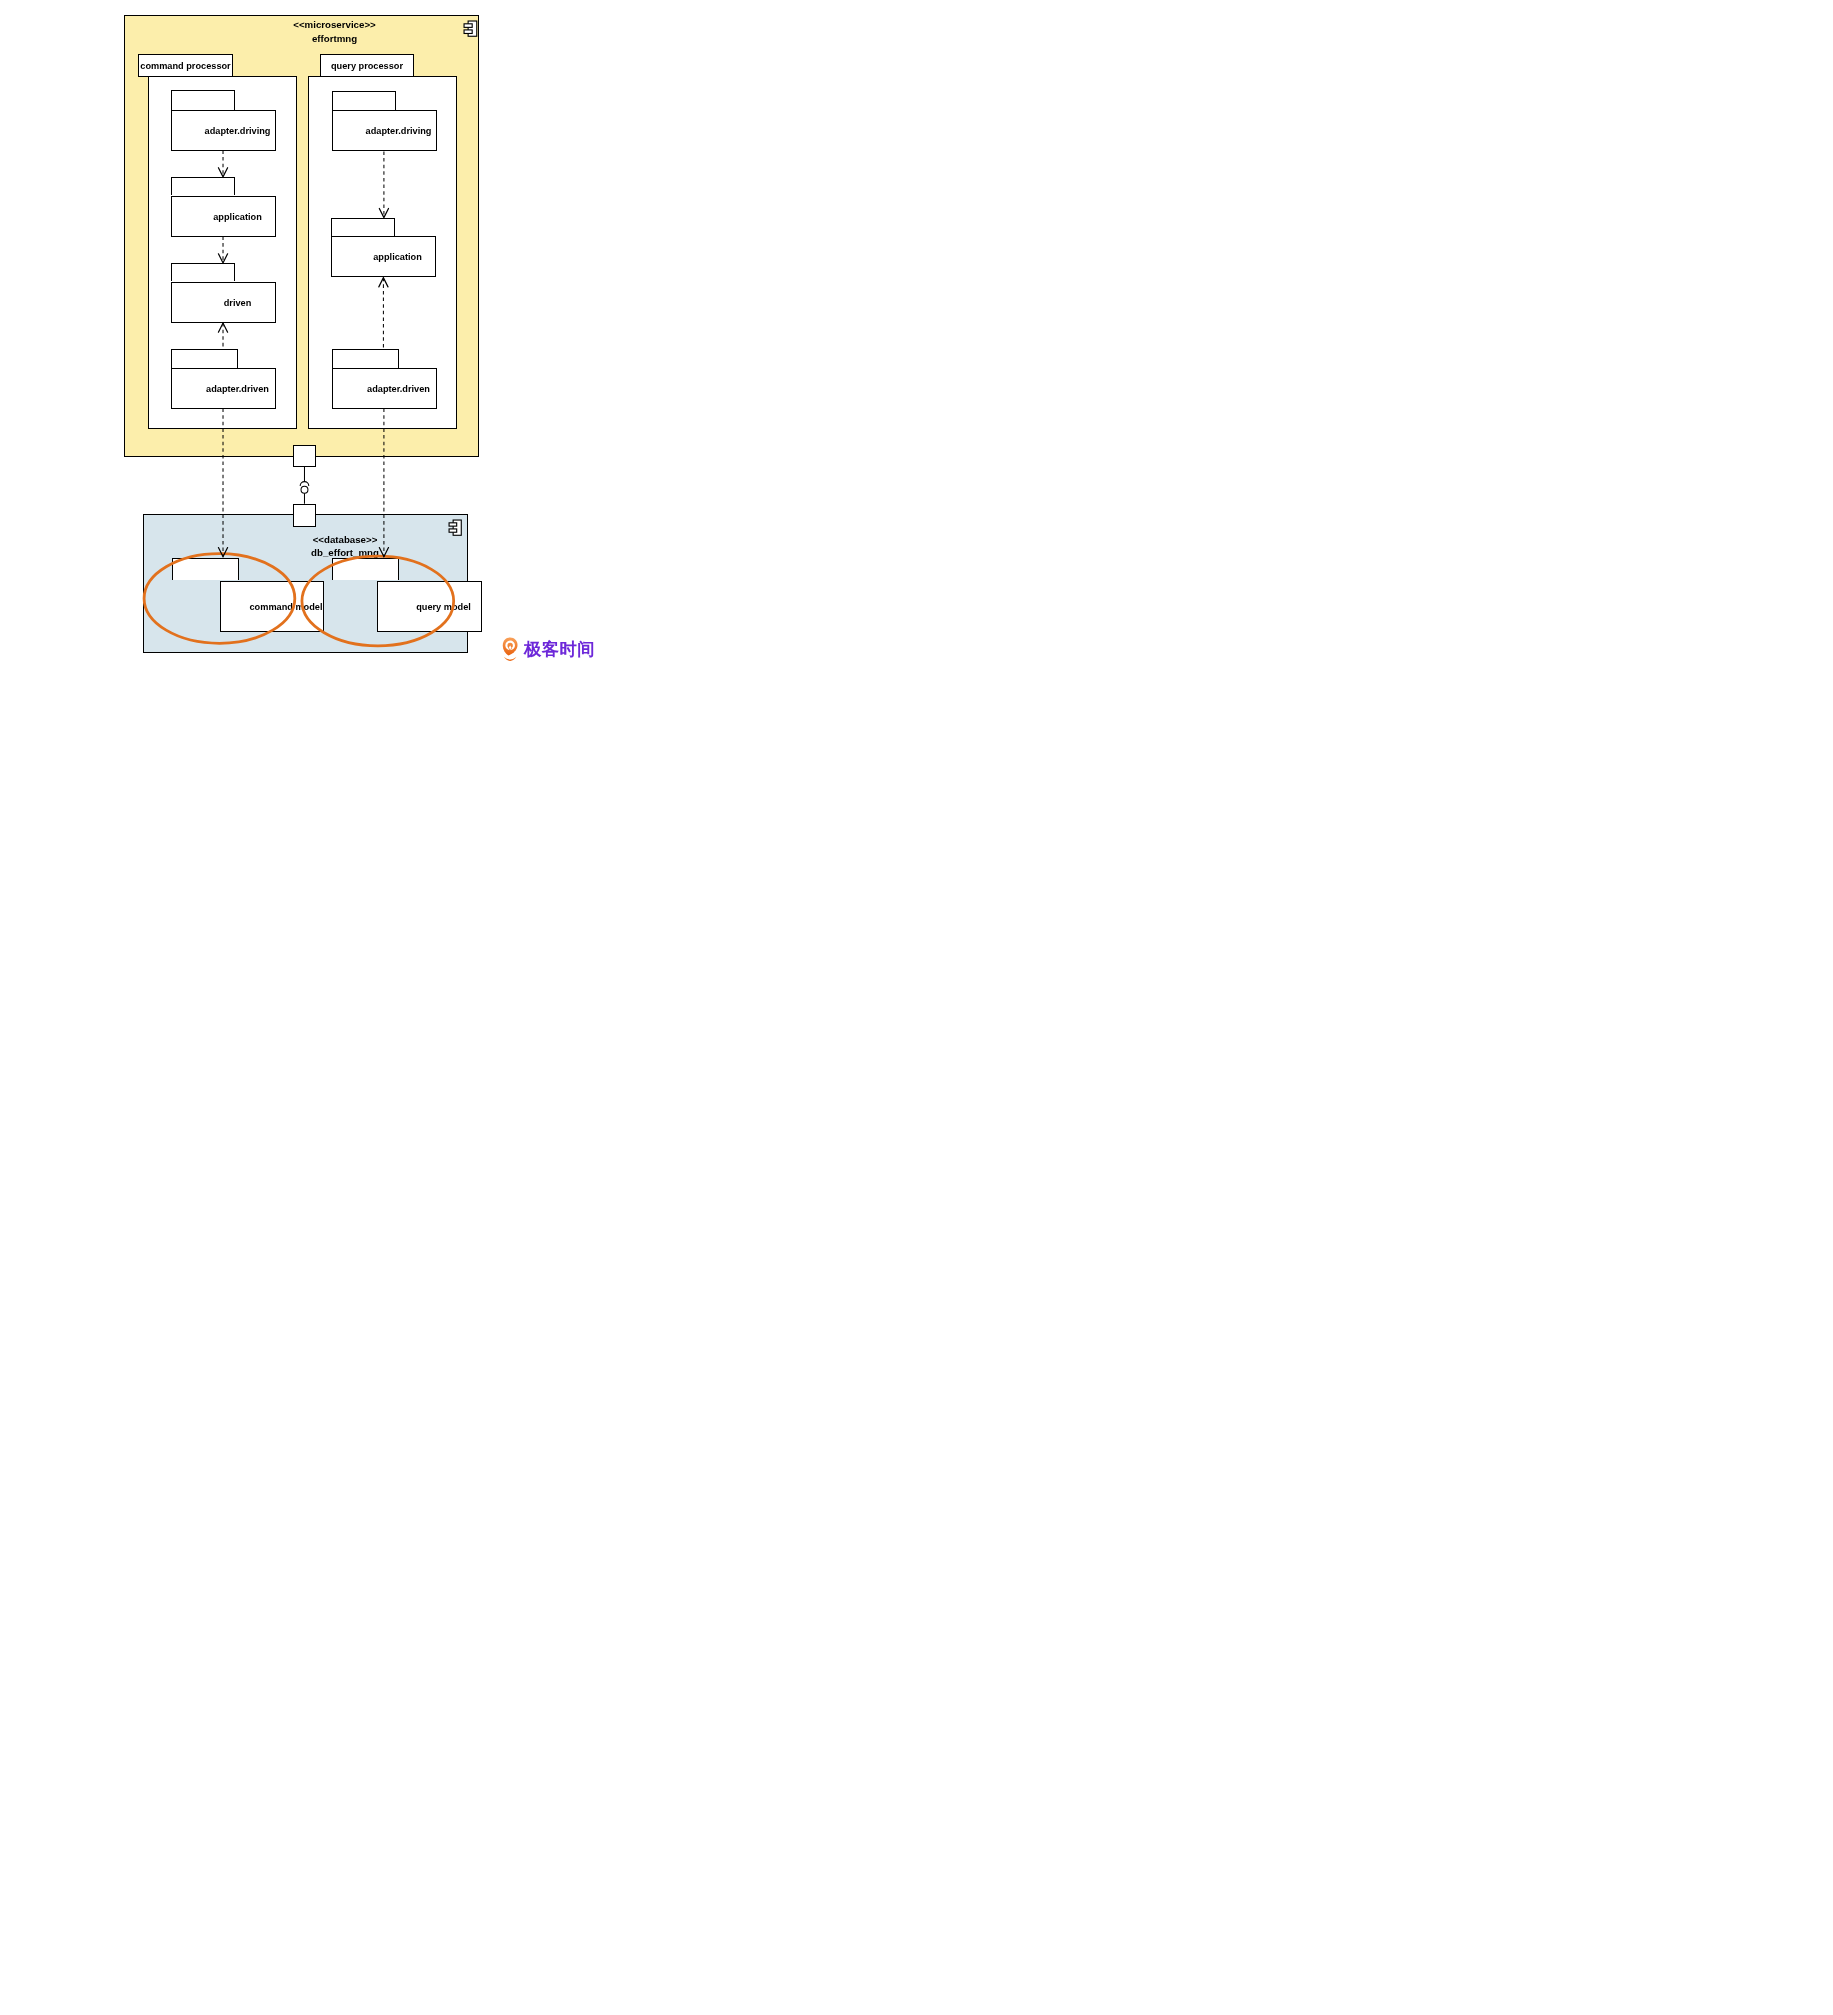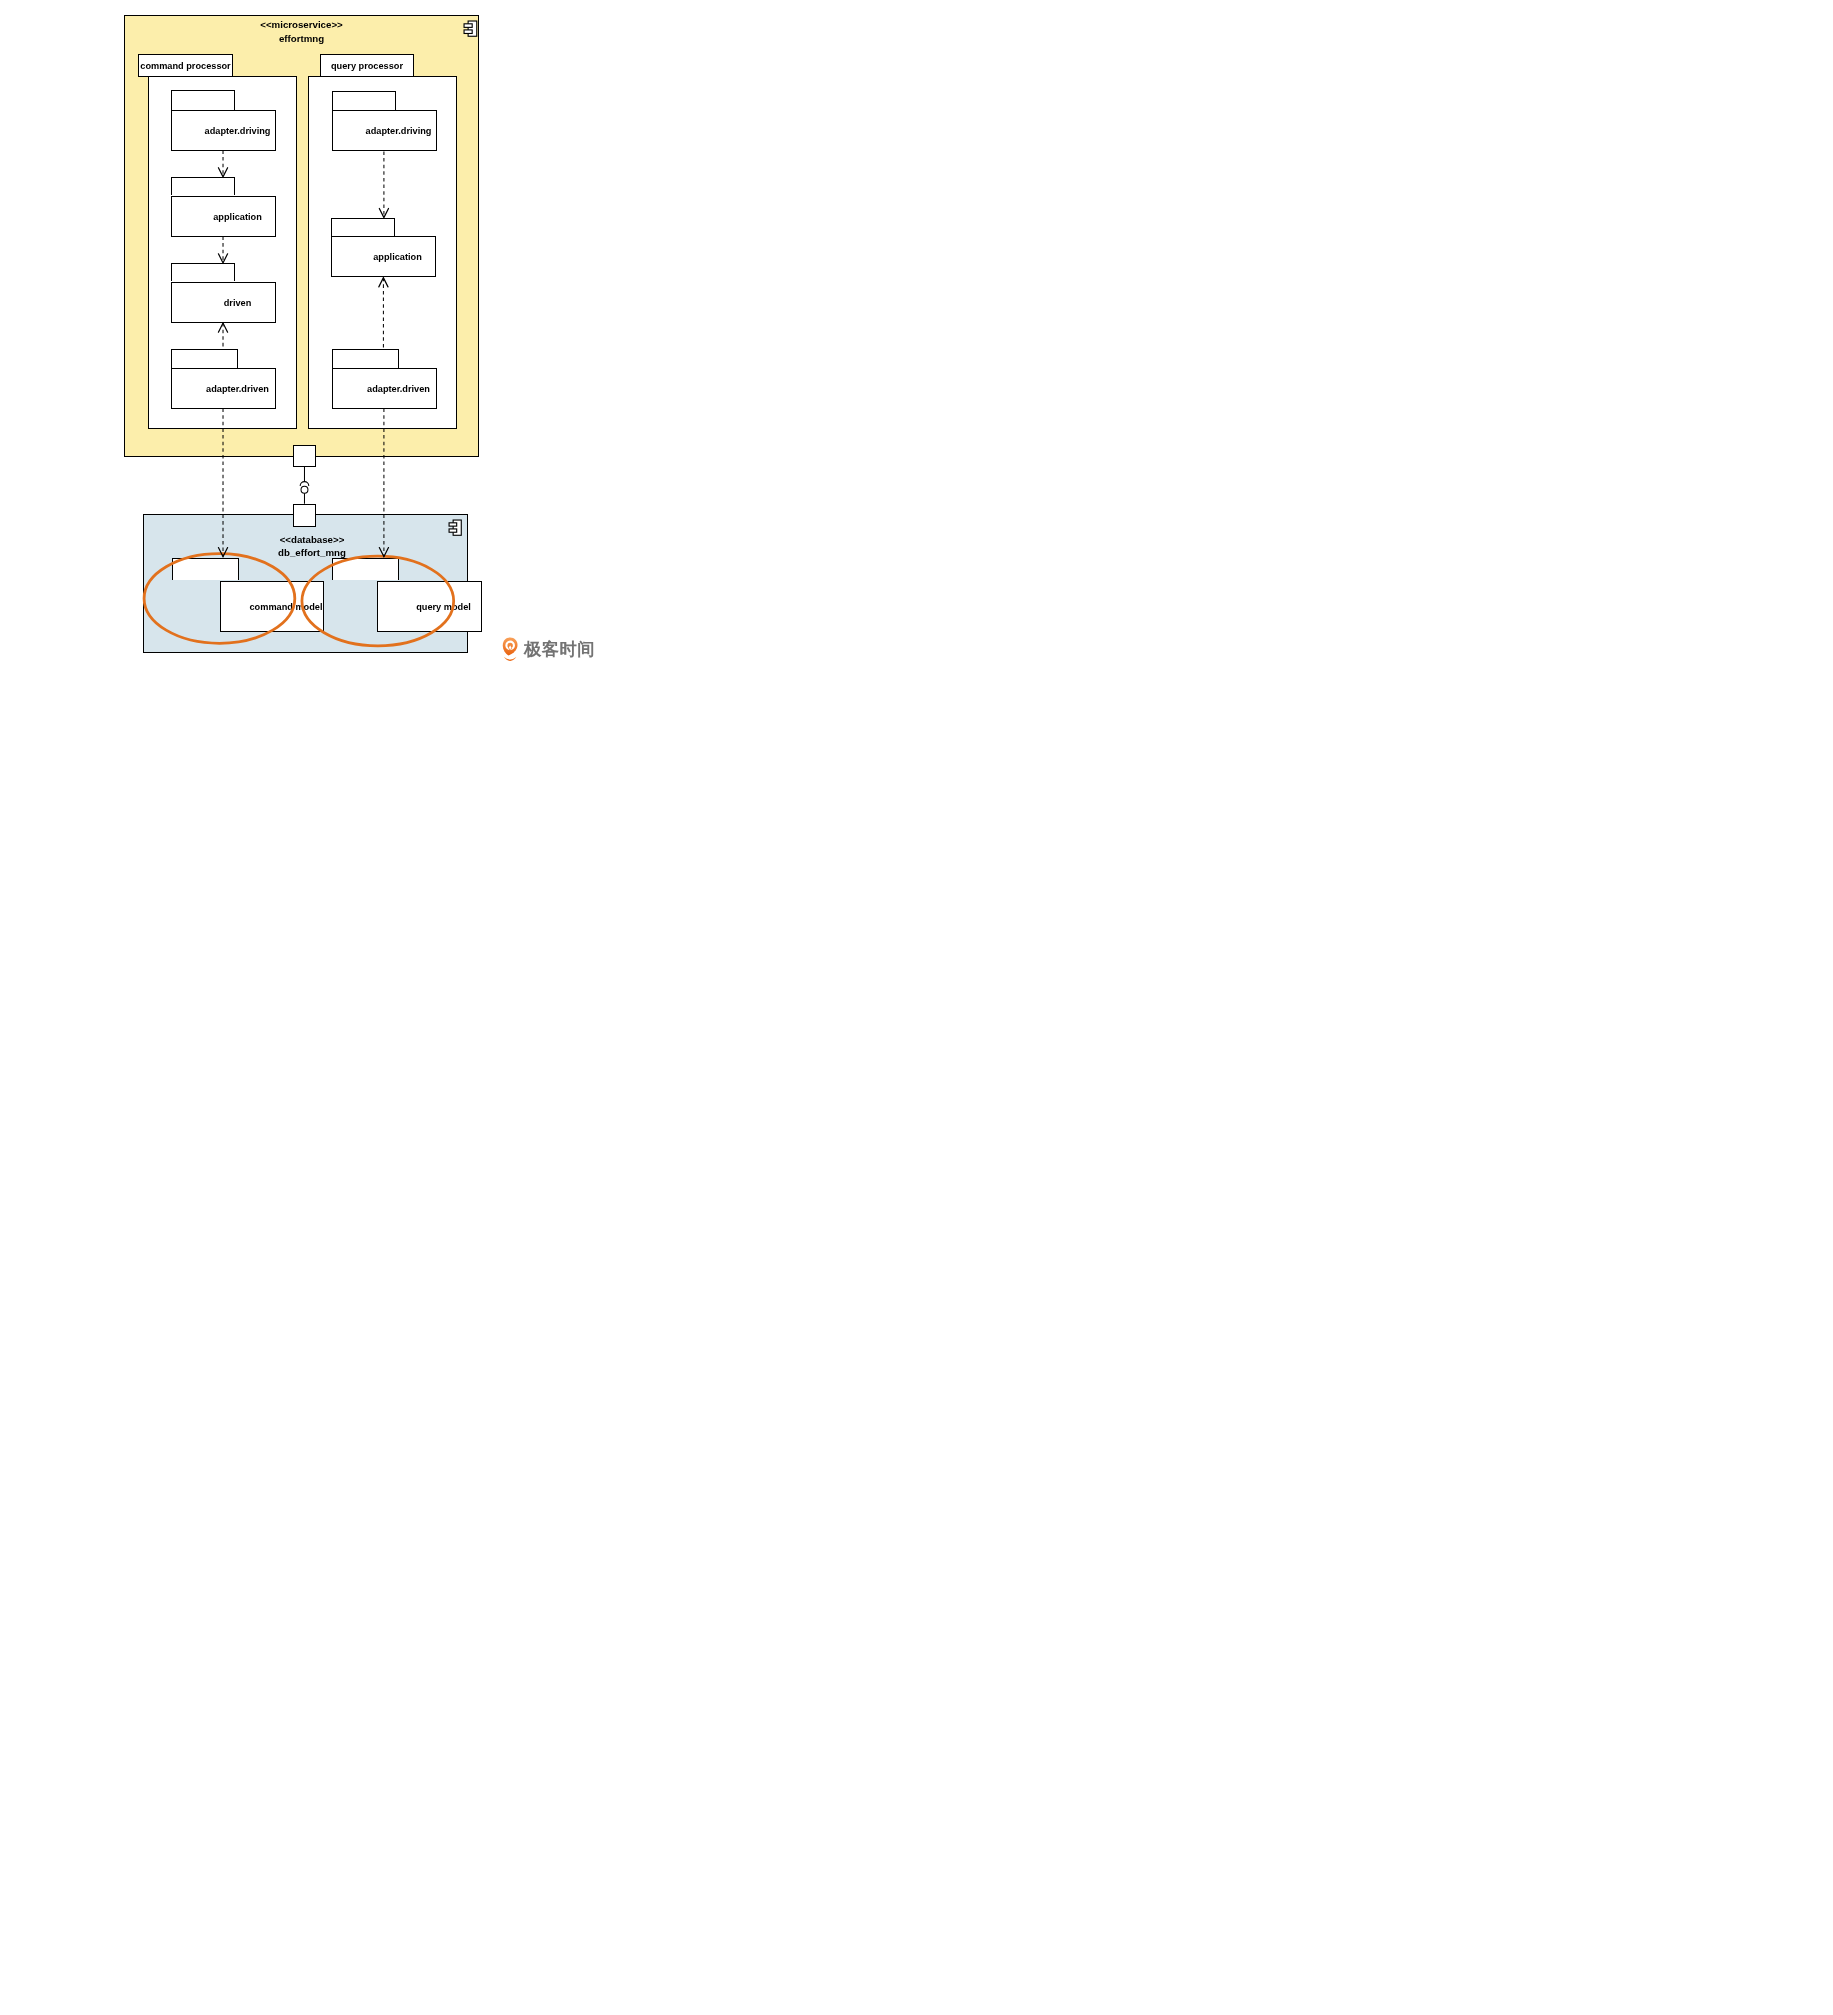--- a/index.html
+++ b/index.html
@@ -4,39 +4,39 @@
 <style>
   html,body{margin:0;padding:0;background:#fff;}
   .canvas{position:relative;width:611px;height:672px;background:#fff;
           font-family:"Liberation Sans",sans-serif;overflow:hidden;}
   .abs{position:absolute;box-sizing:border-box;}
   .container{border:1.3px solid #000;}
   .yellow{background:#FCEEAB;}
   .blue{background:#D7E5EC;}
   .whitebox{background:#fff;border:1.3px solid #000;}
   .ctitle{position:absolute;text-align:center;font-weight:bold;font-size:9.7px;
-          line-height:13.2px;color:#000;}
+          line-height:13.2px;color:#000;padding-left:33px;}
   .tabbox{position:absolute;box-sizing:border-box;background:#fff;border:1.3px solid #000;
           display:flex;align-items:center;justify-content:center;
           font-weight:bold;font-size:9.2px;color:#000;}
   .pkg-tab{position:absolute;box-sizing:border-box;background:#fff;
            border:1px solid #000;border-bottom:none;}
   .pkg-body{position:absolute;box-sizing:border-box;background:#fff;border:1px solid #000;
             display:flex;align-items:center;justify-content:center;}
   .pkg-label{font-weight:bold;font-size:9.2px;color:#000;white-space:nowrap;padding-left:28px;}
   .port{position:absolute;box-sizing:border-box;background:#fff;border:1px solid #000;z-index:6;}
   .overlay{position:absolute;left:0;top:0;z-index:7;pointer-events:none;}
   .dash{stroke:#000;stroke-width:2;stroke-dasharray:7 6;fill:none;}
   .head{stroke:#000;stroke-width:2.4;fill:none;stroke-linecap:round;}
   .solid{stroke:#000;stroke-width:2;fill:none;}
   .ball{stroke:#000;stroke-width:2;fill:#fff;}
   .ellipse{stroke:#E2711D;stroke-width:5.5;fill:none;}
   .icon-shape{fill:#fff;stroke:#000;stroke-width:2.2;}
   .logo{position:absolute;left:501px;top:637px;display:flex;align-items:center;gap:4.6px;}
-  .logo-text{font-weight:bold;font-size:17.3px;color:#737373;letter-spacing:0.5px;
+  .logo-text{font-weight:bold;font-size:17.3px;color:#6d28d9;letter-spacing:0.5px;
              font-family:"Liberation Sans",sans-serif;line-height:24.4px;}
 </style>
 </head>
 <body>
 
 <div class="canvas">
 
   <div class="abs container yellow" style="left:124px;top:14.8px;width:355px;height:442px;"></div>
   <div class="ctitle" style="left:124px;top:18.3px;width:355px;">
     <div>&lt;&lt;microservice&gt;&gt;</div>

